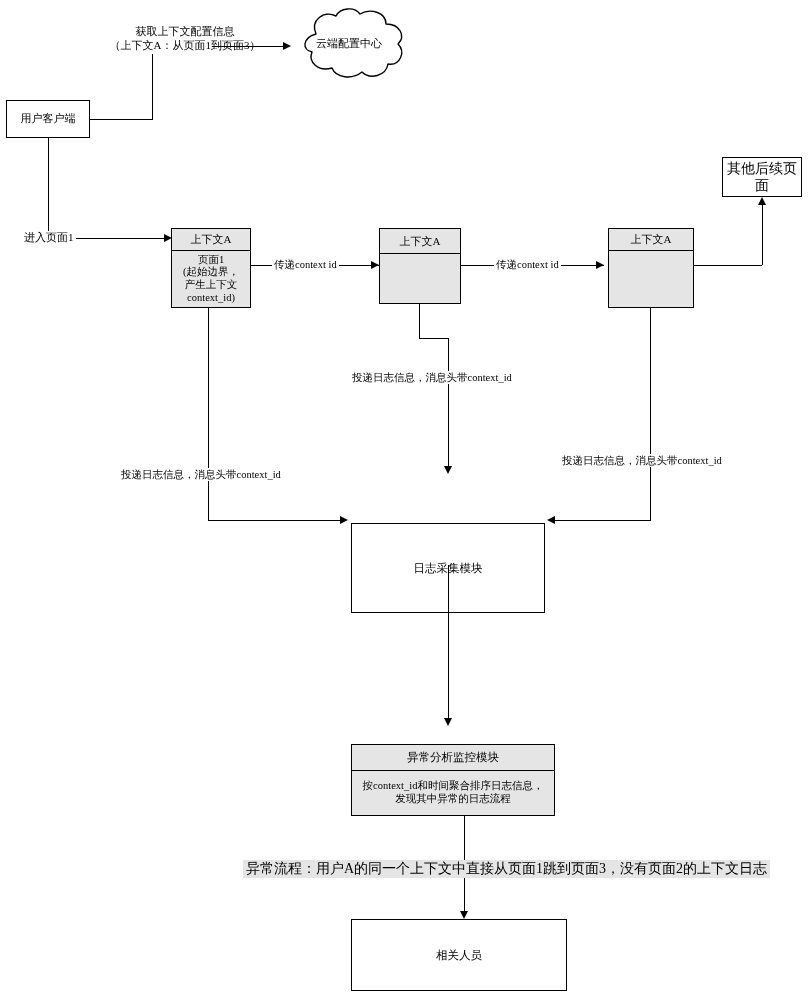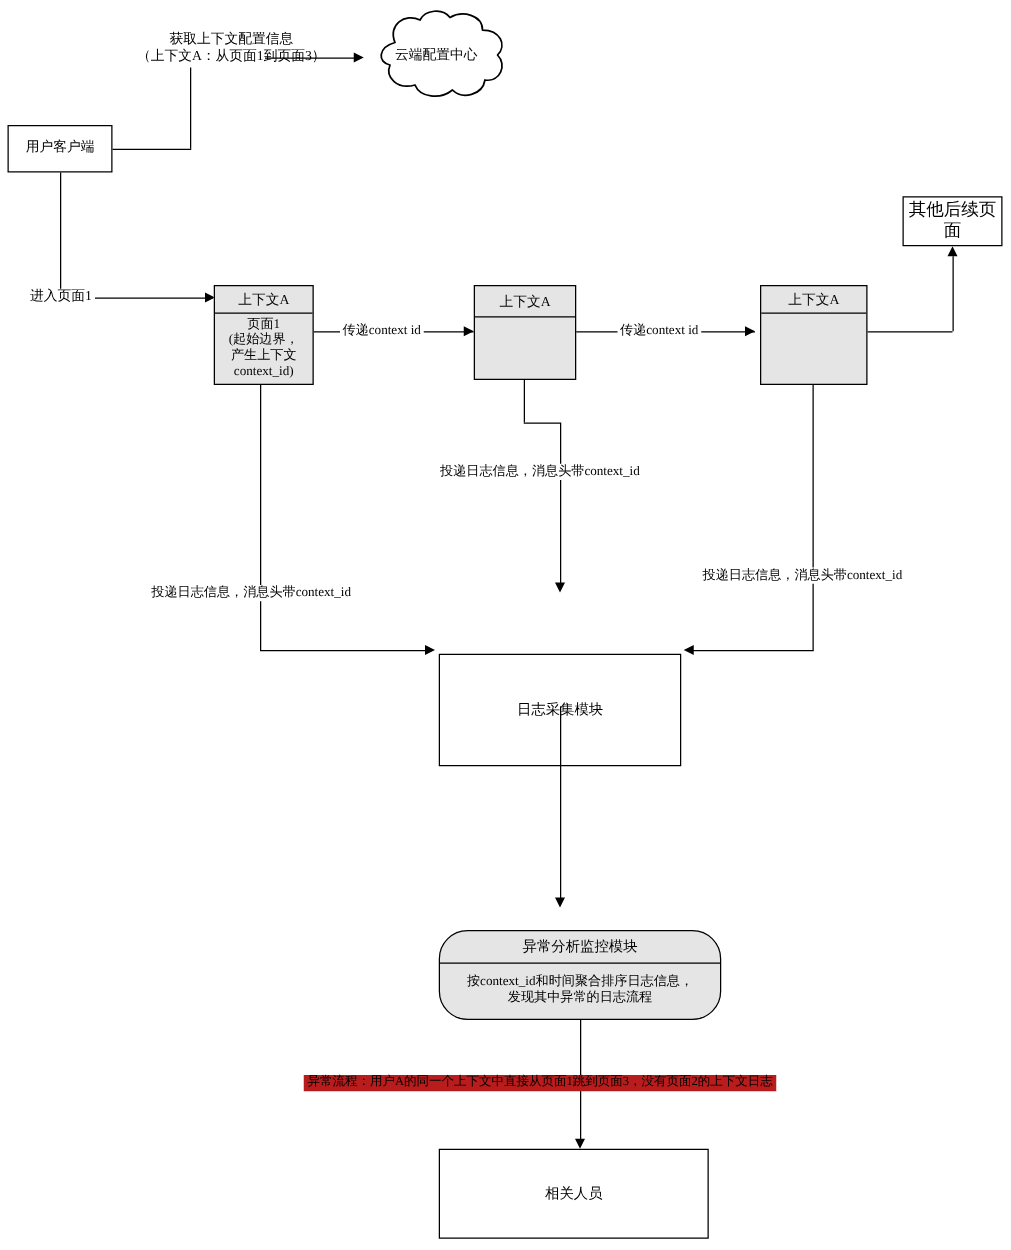--- a/index.html
+++ b/index.html
@@ -191,32 +191,32 @@
   <div class="arrow ar-left" style="left:547px; top:515.5px;"></div>
   <div class="lbl" style="left:559px; top:454px; font-size:10.5px; background:#ffffff; padding:0 3px;">投递日志信息，消息头带context_id</div>
 
   <div class="box" style="left:351px; top:475px; width:194px; height:90px; font-size:11.5px;margin-top:48px;">
     <span>日志采集模块</span>
   </div>
 
   <div class="ln v" style="left:448px; top:565px; height:155px;"></div>
   <div class="arrow ar-down" style="left:443.5px; top:718px;"></div>
 
-  <div class="box-split" style="left:351px; top:744px; width:226px; height:72px; font-size:10.5px;border-radius:23px;">
+  <div class="box-split" style="left:351px; top:744px; width:204px; height:72px; font-size:10.5px;">
     <div class="hdr" style="height:26px; font-size:11.5px;">异常分析监控模块</div>
     <div class="bdy">
       <div>
         <div>按context_id和时间聚合排序日志信息，</div>
         <div>发现其中异常的日志流程</div>
       </div>
     </div>
   </div>
 
   <div class="ln v" style="left:464px; top:816px; height:98px;"></div>
   <div class="arrow ar-down" style="left:459.5px; top:911px;"></div>
 
-  <div class="lbl" style="left:243px; top:860px; font-size:10px; background:#b91c1c; padding:0 3px;">异常流程：用户A的同一个上下文中直接从页面1跳到页面3，没有页面2的上下文日志</div>
+  <div class="lbl" style="left:243px; top:860px; font-size:14px; background:#e5e5e5; padding:0 3px;">异常流程：用户A的同一个上下文中直接从页面1跳到页面3，没有页面2的上下文日志</div>
 
   <div class="box" style="left:351px; top:919px; width:216px; height:72px; font-size:11.5px;">
     <span>相关人员</span>
   </div>
 
 </div>
 
 </body></html>

